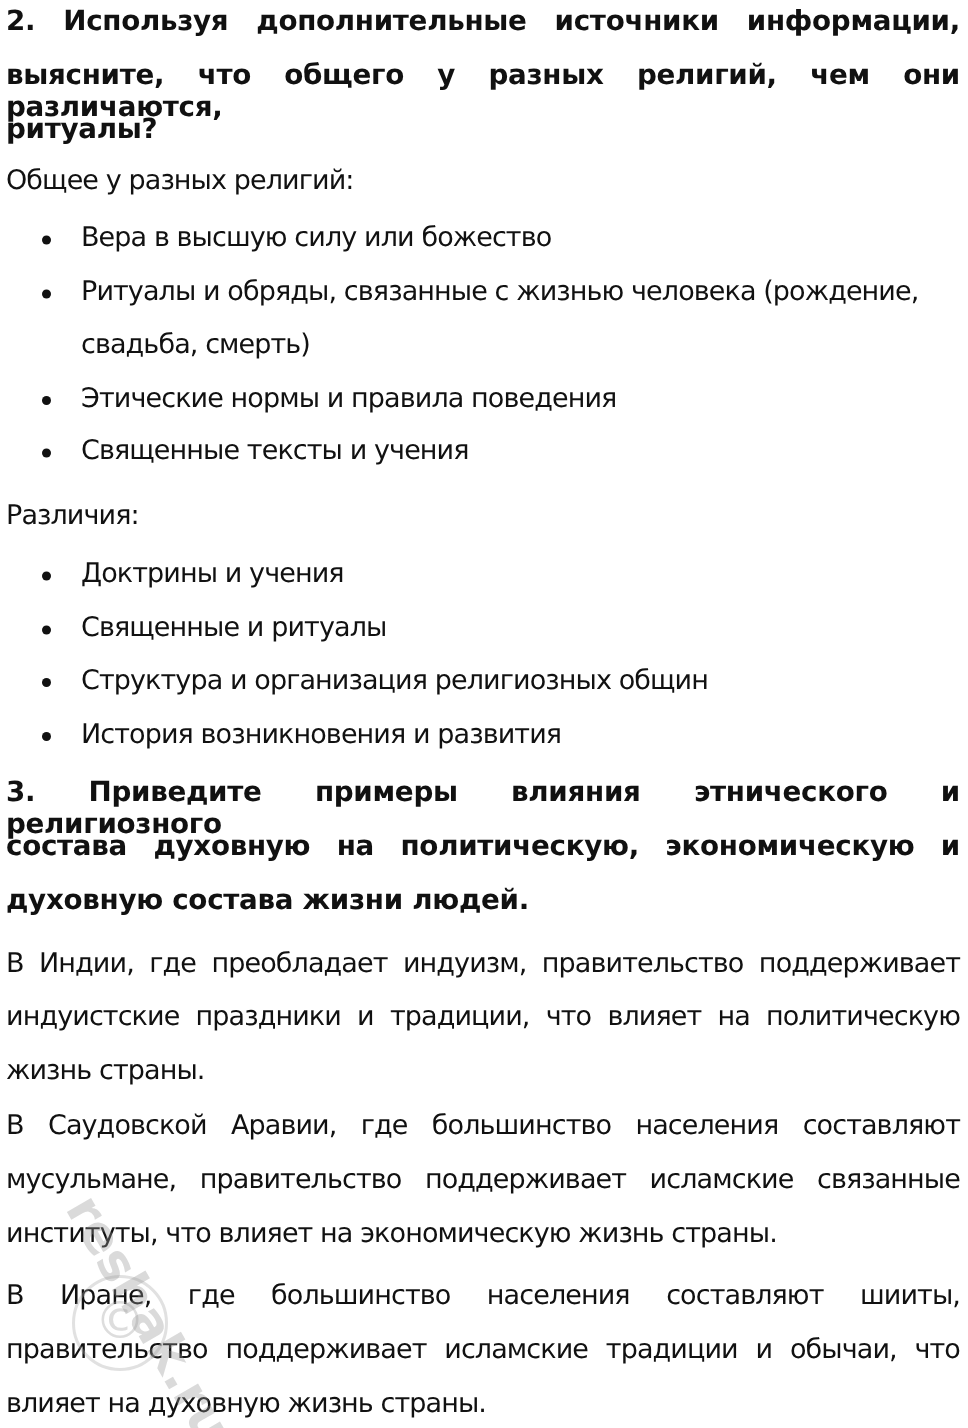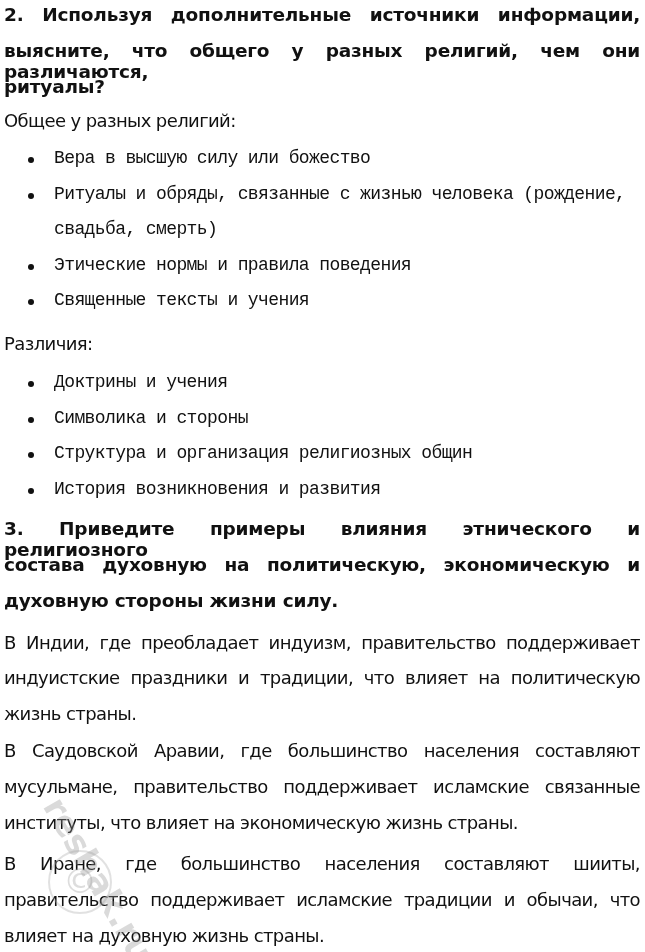--- a/index.html
+++ b/index.html
@@ -6,21 +6,21 @@
   body {
     width: 645px; height: 952px; overflow: hidden; position: relative;
     font-family: "DejaVu Sans", sans-serif; color: #111111;
   }
   .doc { position: absolute; left: 4px; top: 0; width: 636px; }
   .line { position: absolute; left: 0; white-space: nowrap; font-size: 18px; letter-spacing: -0.6px; }
   .bold { font-weight: bold; font-size: 18.5px; letter-spacing: -0.2px; }
   .justify { width: 636px; text-align: justify; text-align-last: justify; white-space: normal; }
   .bullet-row { position: absolute; left: 0; white-space: nowrap; font-size: 18px; letter-spacing: -0.6px; }
   .bullet { position: absolute; left: 24px; top: 9px; width: 6px; height: 6px; border-radius: 50%; background: #111111; }
-  .bullet-text { position: absolute; left: 50px; top: 0; white-space: nowrap; font-family: Liberation Mono, monospace; }
+  .bullet-text { position: absolute; left: 50px; top: 0; white-space: nowrap; }
   .watermark {
     position: absolute; left: 70px; top: 790px; width: 90px; height: 140px;
     color: rgba(150,150,150,0.35); font-size: 34px; font-weight: bold;
     transform: rotate(60deg); transform-origin: left top;
     pointer-events: none;
   }
   .wm-circle {
     position: absolute; left: 48px; top: 850px; width: 60px; height: 60px;
     border: 2px solid rgba(170,170,170,0.35); border-radius: 50%;
     color: rgba(170,170,170,0.4); font-size: 34px; text-align: center; line-height: 58px;
@@ -59,34 +59,34 @@
   </div>
 
   <div class="line" style="top:333px">Различия:</div>
 
   <div class="bullet-row" style="top:372px">
     <span class="bullet"></span>
     <span class="bullet-text">Доктрины и учения</span>
   </div>
   <div class="bullet-row" style="top:408px">
     <span class="bullet"></span>
-    <span class="bullet-text">Символика и стороны</span>
+    <span class="bullet-text">Священные и ритуалы</span>
   </div>
   <div class="bullet-row" style="top:443px">
     <span class="bullet"></span>
     <span class="bullet-text">Структура и организация религиозных общин</span>
   </div>
   <div class="bullet-row" style="top:479px">
     <span class="bullet"></span>
     <span class="bullet-text">История возникновения и развития</span>
   </div>
 
   <div class="line bold justify" style="top:518px">3. Приведите примеры влияния этнического и религиозного</div>
   <div class="line bold justify" style="top:554px">состава духовную на политическую, экономическую и</div>
-  <div class="line bold" style="top:590px">духовную стороны жизни силу.</div>
+  <div class="line bold" style="top:590px">духовную состава жизни людей.</div>
 
   <div class="line justify" style="top:632px">В Индии, где преобладает индуизм, правительство поддерживает</div>
   <div class="line justify" style="top:667px">индуистские праздники и традиции, что влияет на политическую</div>
   <div class="line" style="top:703px">жизнь страны.</div>
 
   <div class="line justify" style="top:740px">В Саудовской Аравии, где большинство населения составляют</div>
   <div class="line justify" style="top:776px">мусульмане, правительство поддерживает исламские связанные</div>
   <div class="line" style="top:812px">институты, что влияет на экономическую жизнь страны.</div>
 
   <div class="line justify" style="top:853px">В Иране, где большинство населения составляют шииты,</div>

